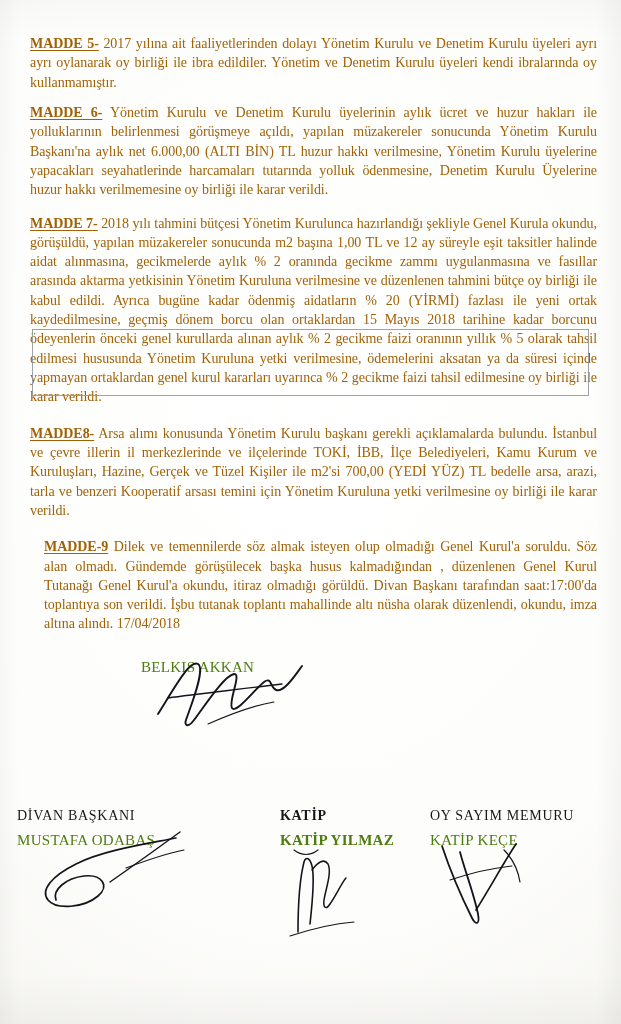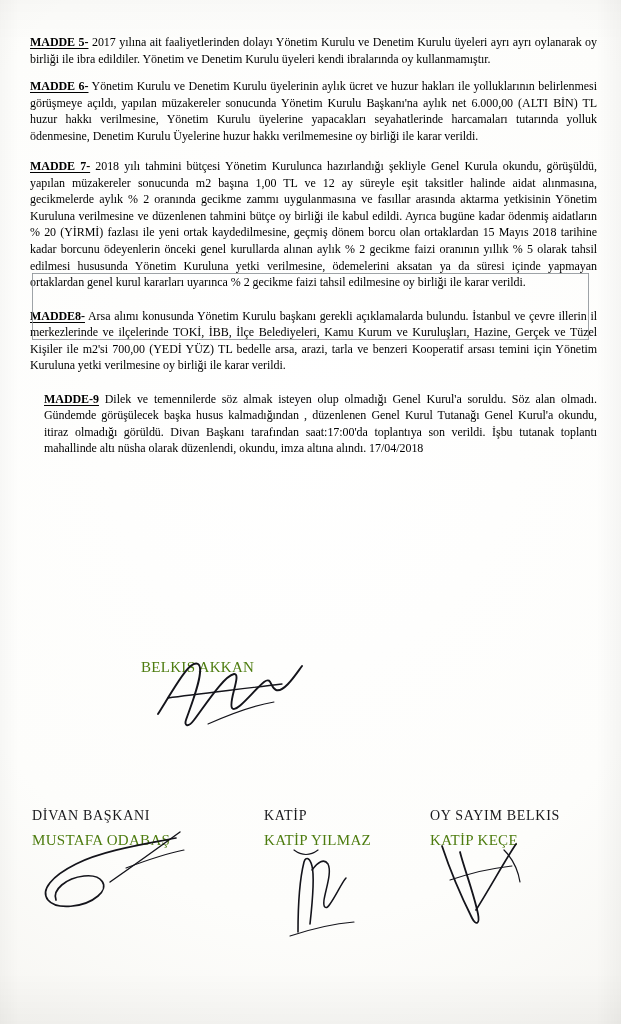--- a/index.html
+++ b/index.html
@@ -37,23 +37,23 @@
 
   .doc {
     position: absolute;
     left: 0; top: 0;
     width: 621px;
     height: 1024px;
     padding: 34px 24px 0 30px;
   }
 
   .para {
-    font-size: 12px;
+    font-size: 14px;
     line-height: 1.38;
-    color: #000000;
+    color: #a16207;
     text-align: justify;
     margin: 0 0 1px 0;
     letter-spacing: -0.05px;
   }
 
   .blk { margin-bottom: 11px; }
 
   .lbl {
     font-weight: bold;
     text-decoration: underline;
@@ -103,22 +103,22 @@
     position: absolute;
     left: 115px;
     top: 0;
     text-align: left;
   }
   .ministry .sig-title { letter-spacing: 1.1px; }
   .ministry .sig-name { margin-top: 11px; margin-left: 26px; }
 
   .row3 { position: absolute; left: 0; right: 0; top: 160px; }
   .col { position: absolute; }
-  .col.c1 { left: 32px; }
-  .col.c2 { left: 264px; }
+  .col.c1 { left: 17px; }
+  .col.c2 { left: 280px; font-weight: bold; }
   .col.c3 { left: 430px; }
   .col .sig-title { letter-spacing: 0.7px; }
   .col .sig-name { margin-top: 8px; }
 
   
   .ink { position: absolute; pointer-events: none; }
   .ink path { fill: none; stroke: #14141b; stroke-linecap: round; stroke-linejoin: round; }
 </style>
 </head>
 <body>
@@ -168,21 +168,21 @@
   <div class="row3">
     <div class="col c1">
       <div class="sig-title">DİVAN BAŞKANI</div>
       <div class="sig-name">MUSTAFA ODABAŞ</div>
     </div>
     <div class="col c2">
       <div class="sig-title">KATİP</div>
       <div class="sig-name">KATİP YILMAZ</div>
     </div>
     <div class="col c3">
-      <div class="sig-title">OY SAYIM BELKIS</div>
+      <div class="sig-title">OY SAYIM MEMURU</div>
       <div class="sig-name">KATİP KEÇE</div>
     </div>
   </div>
 
   <svg class="ink" style="left:26px; top:176px;" width="170" height="95" viewBox="0 0 170 95">
     <path d="M150 14 C120 20 78 26 50 40 C26 52 14 66 22 76 C30 86 58 84 72 72 C84 62 76 50 58 52 C40 54 26 66 30 76" stroke-width="1.7"></path>
     <path d="M154 8 C132 24 104 44 84 58" stroke-width="1.4"></path>
     <path d="M100 44 C116 38 138 30 158 26" stroke-width="1.1"></path>
   </svg>
 

